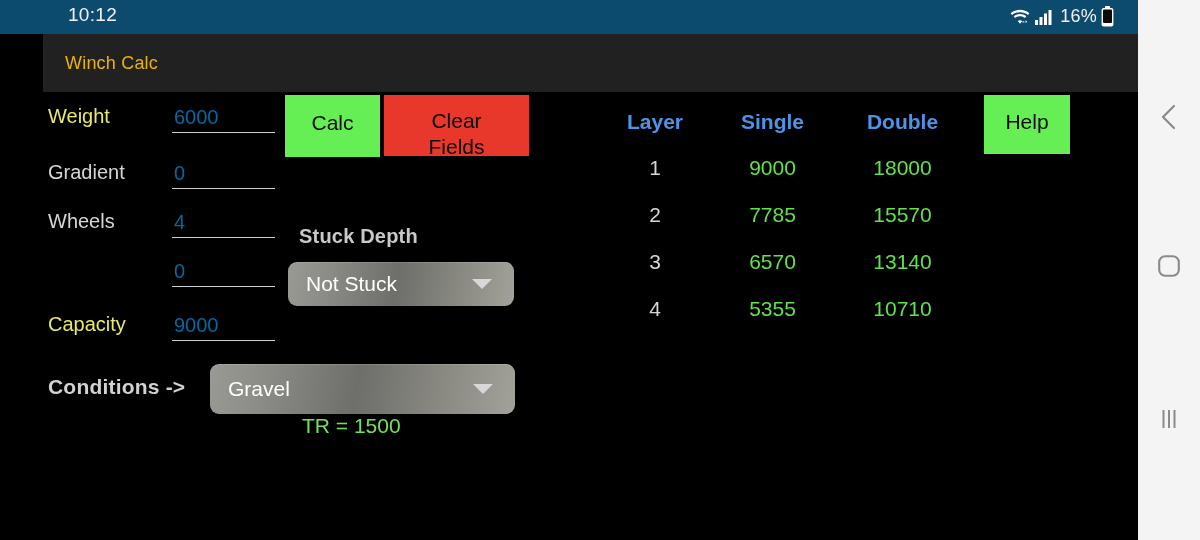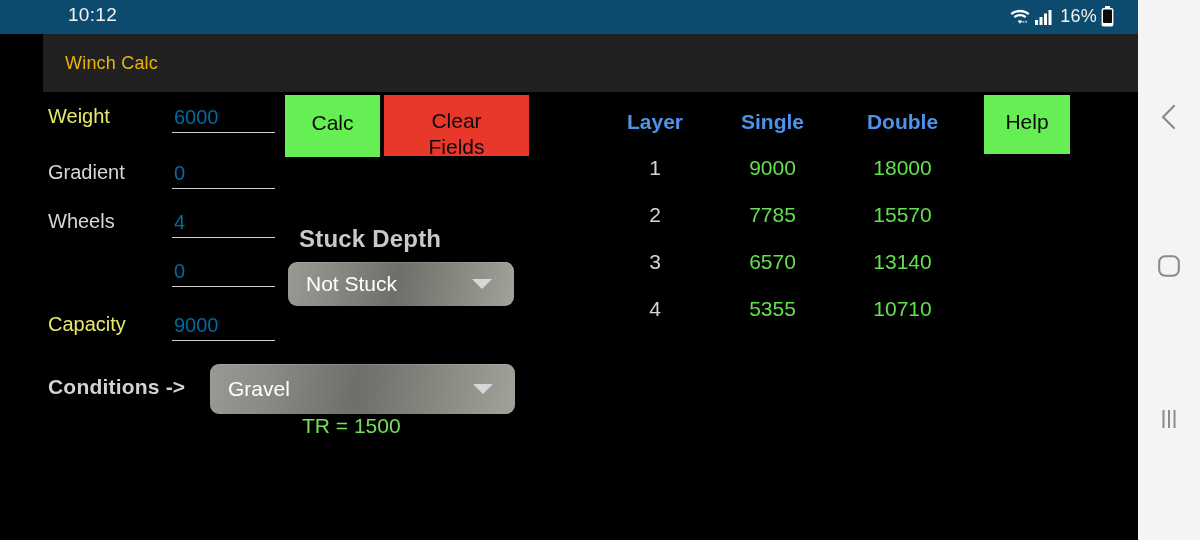--- a/index.html
+++ b/index.html
@@ -142,21 +142,21 @@
   #help-button {
     left: 984px; top: 3px;
     width: 86px; height: 59px;
   }
   #help-button .btn-text { margin-top: 14px; }
 
   
   #stuck-depth-label {
     position: absolute;
     left: 299px; top: 133px;
-    font-size: 24px;
+    font-size: 20px;
     font-weight: bold;
     color: #c9c9c9;
     letter-spacing: 0.2px;
   }
   .dropdown {
     position: absolute;
     border-radius: 9px;
     background: linear-gradient(100deg, #9a9a95 0%, #8c8c87 18%, #6e6e6a 48%, #86867f 72%, #a2a29b 100%);
     box-shadow: inset 0 1px 0 rgba(255,255,255,0.14);
   }

